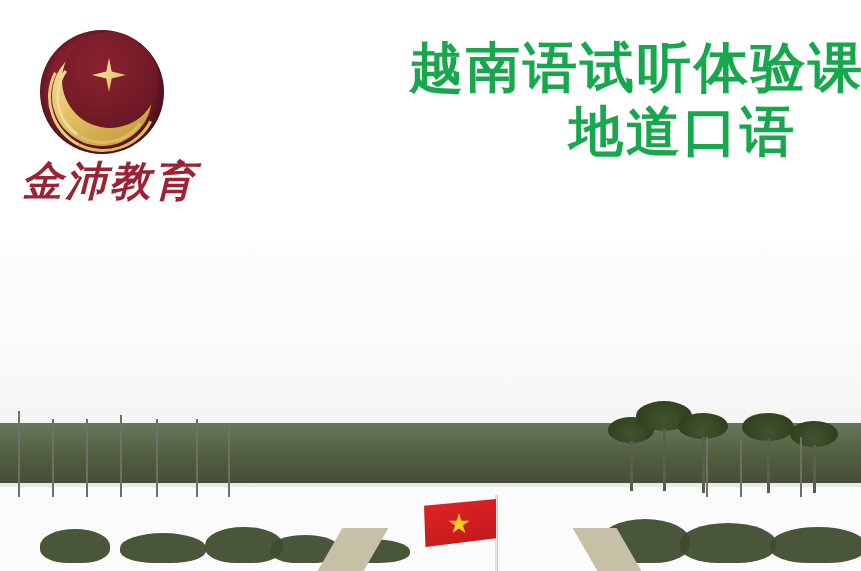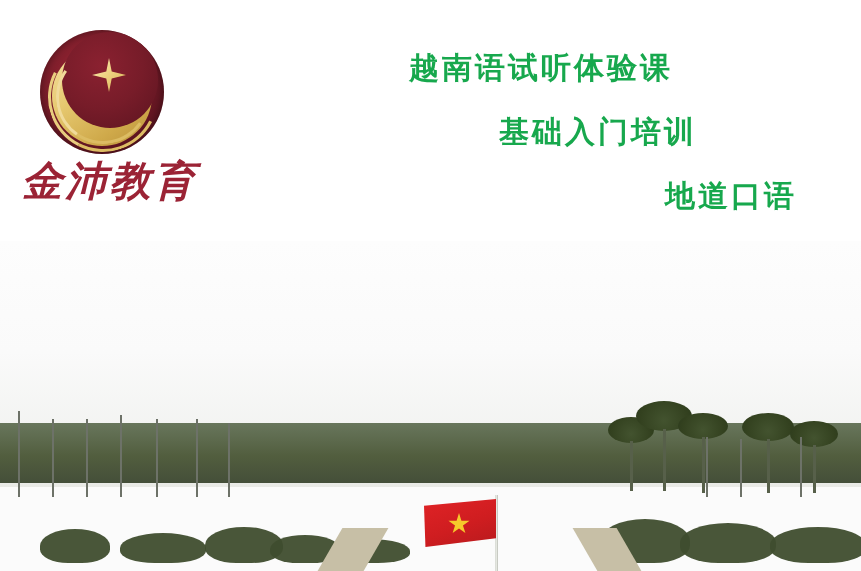--- a/index.html
+++ b/index.html
@@ -127,21 +127,21 @@
   .headings {
     position: absolute;
     left: 395px;
     top: 36px;
     width: 440px;
   }
   .heading-line {
     color: #17a84d;
     font-family: "DejaVu Sans", sans-serif;
     font-weight: bold;
-    font-size: 30px;
+    font-size: 54px;
     line-height: 64px;
     letter-spacing: 3px;
     white-space: nowrap;
   }
   .heading-line.l1 { text-align: left;   padding-left: 14px; }
   .heading-line.l2 { text-align: center; padding-right: 34px; }
   .heading-line.l3 { text-align: right; padding-right: 38px; }
 
   
   .photo {
@@ -277,21 +277,20 @@
         <div class="logo-crescent-cut"></div>
         <div class="logo-arc arc1"></div>
         <div class="logo-arc arc2"></div>
         <div class="logo-star"></div>
       </div>
       <div class="logo-zh">金沛教育</div>
     </div>
 
     <div class="headings">
       <div class="heading-line l1">越南语试听体验课</div>
-      <div class="heading-line l2">基础入门培训</div>
       <div class="heading-line l3">地道口语</div>
     </div>
 
   </div>
 
   <div class="photo">
 
     <div class="sky"></div>
 
     <div class="treeline"></div>

